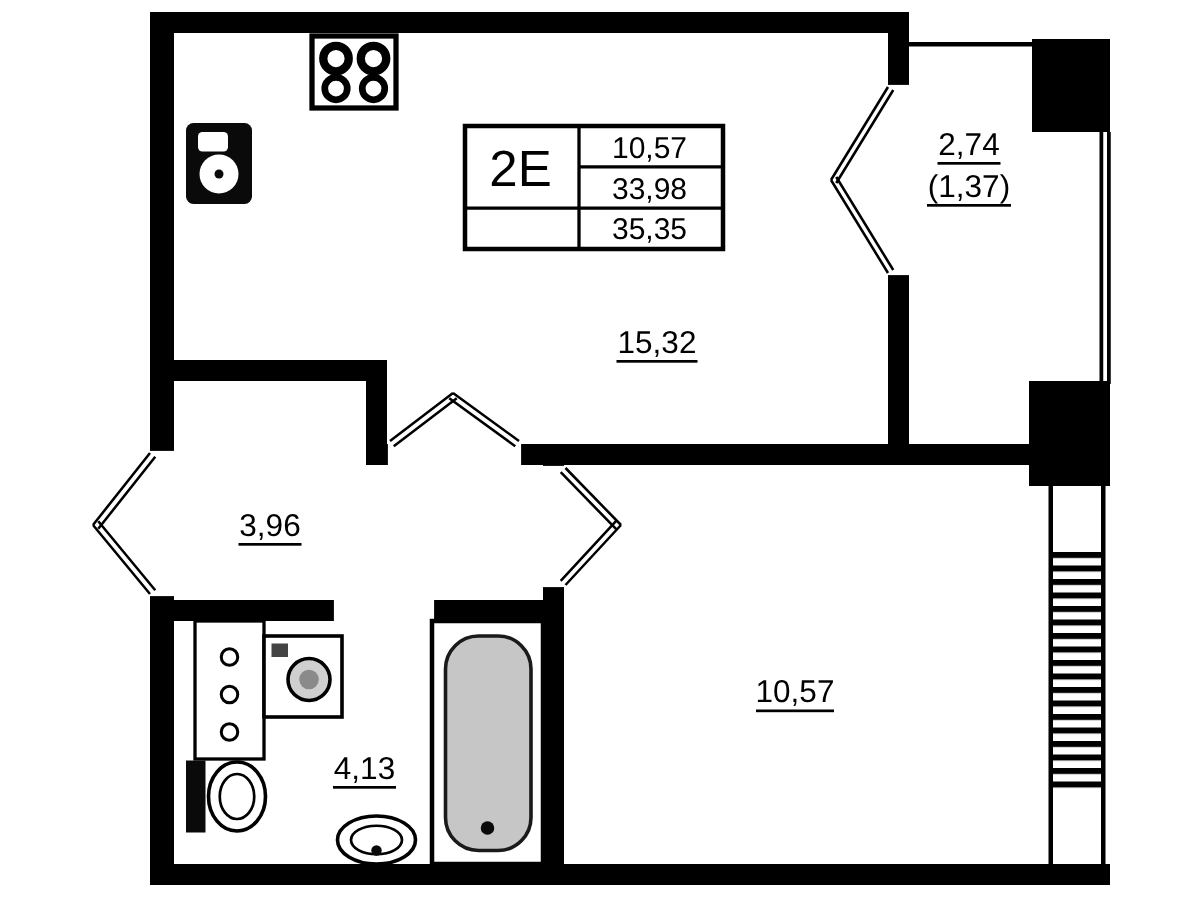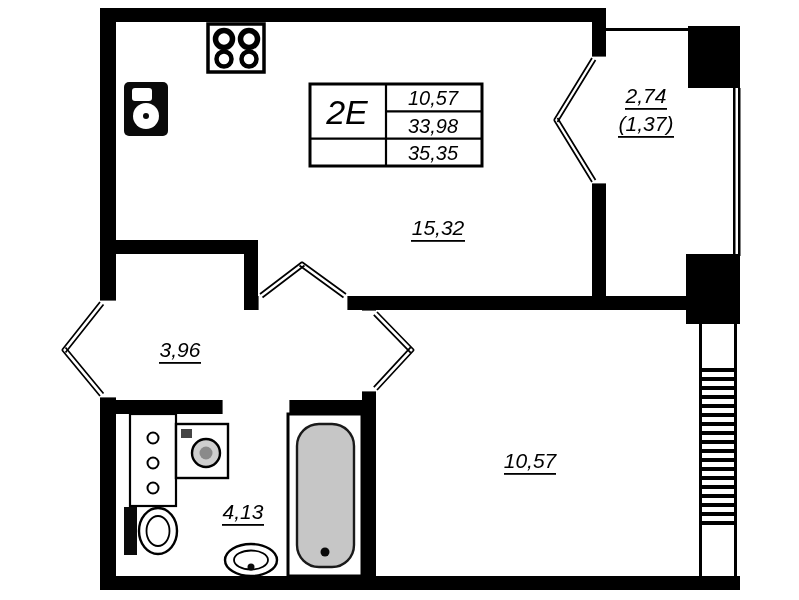--- a/index.html
+++ b/index.html
@@ -6,21 +6,20 @@
     margin: 0;
     padding: 0;
     background: #ffffff;
   }
   .plan-wrap {
     width: 799px;
     height: 600px;
     position: relative;
     background: #ffffff;
     overflow: hidden;
-    font-style: italic;
   }
   svg text {
     font-family: "Liberation Sans", "DejaVu Sans", sans-serif;
     fill: #000000;
   }
 </style>
 </head>
 <body>
 
 <div class="plan-wrap">

